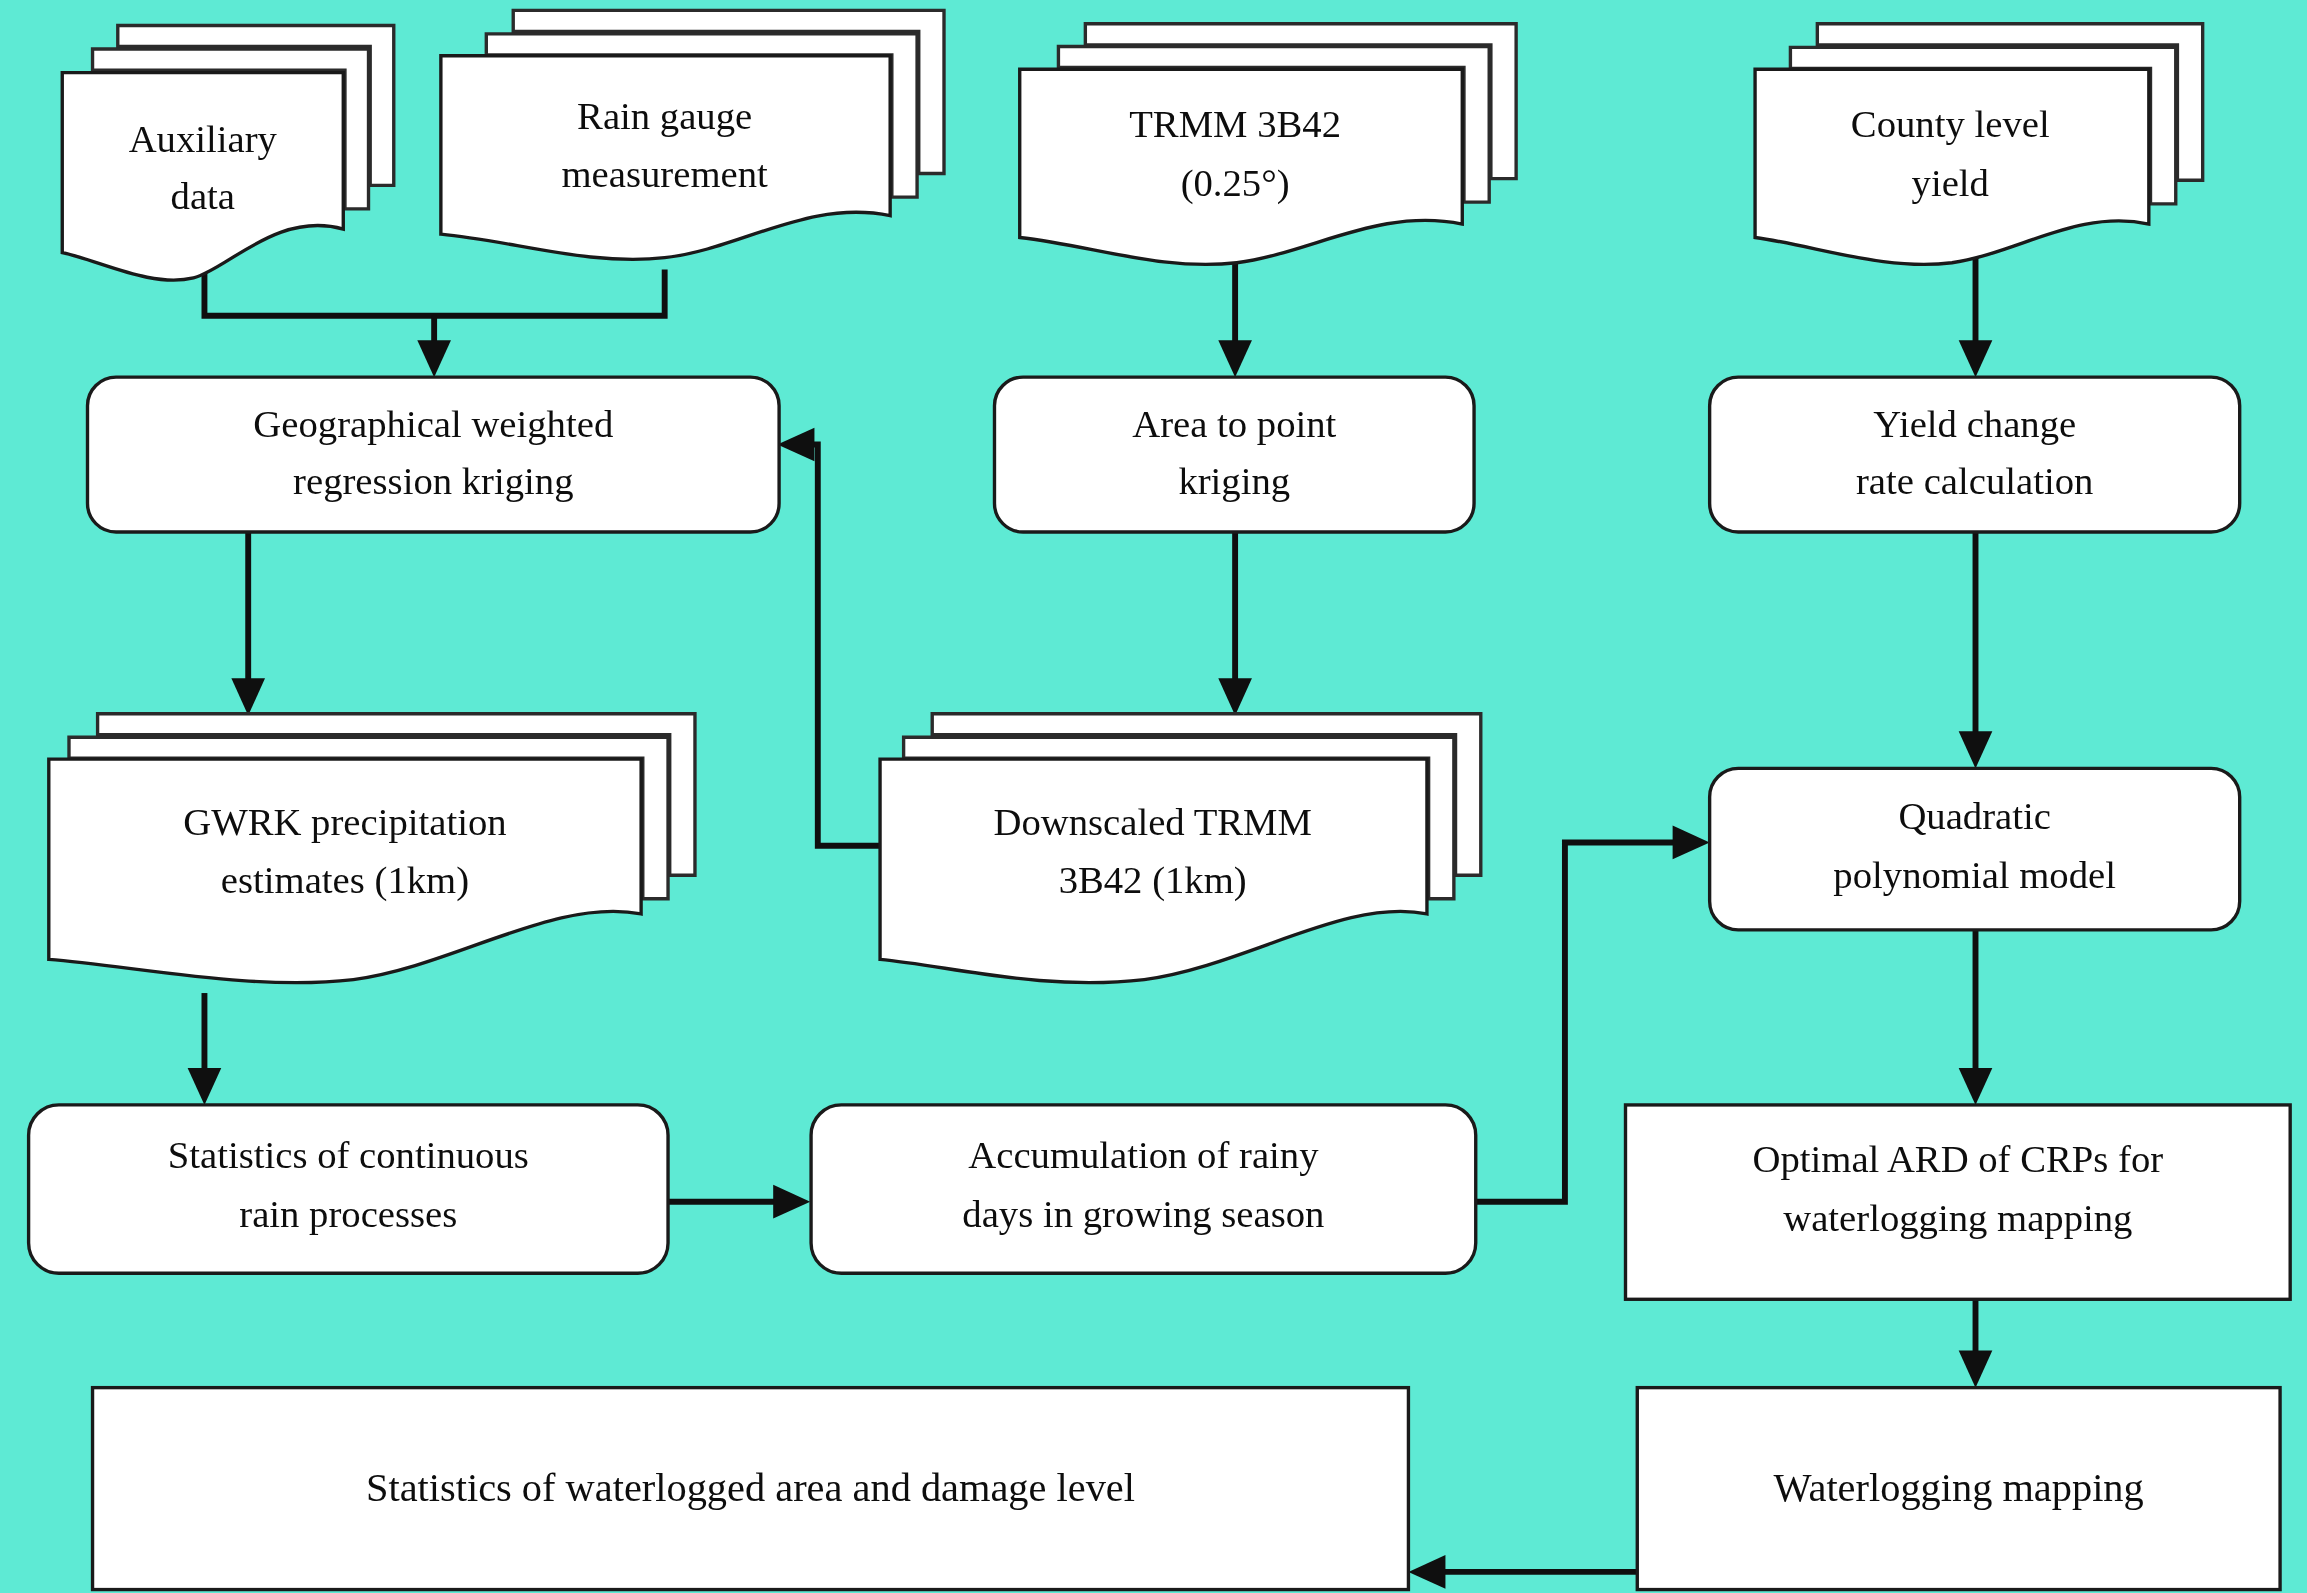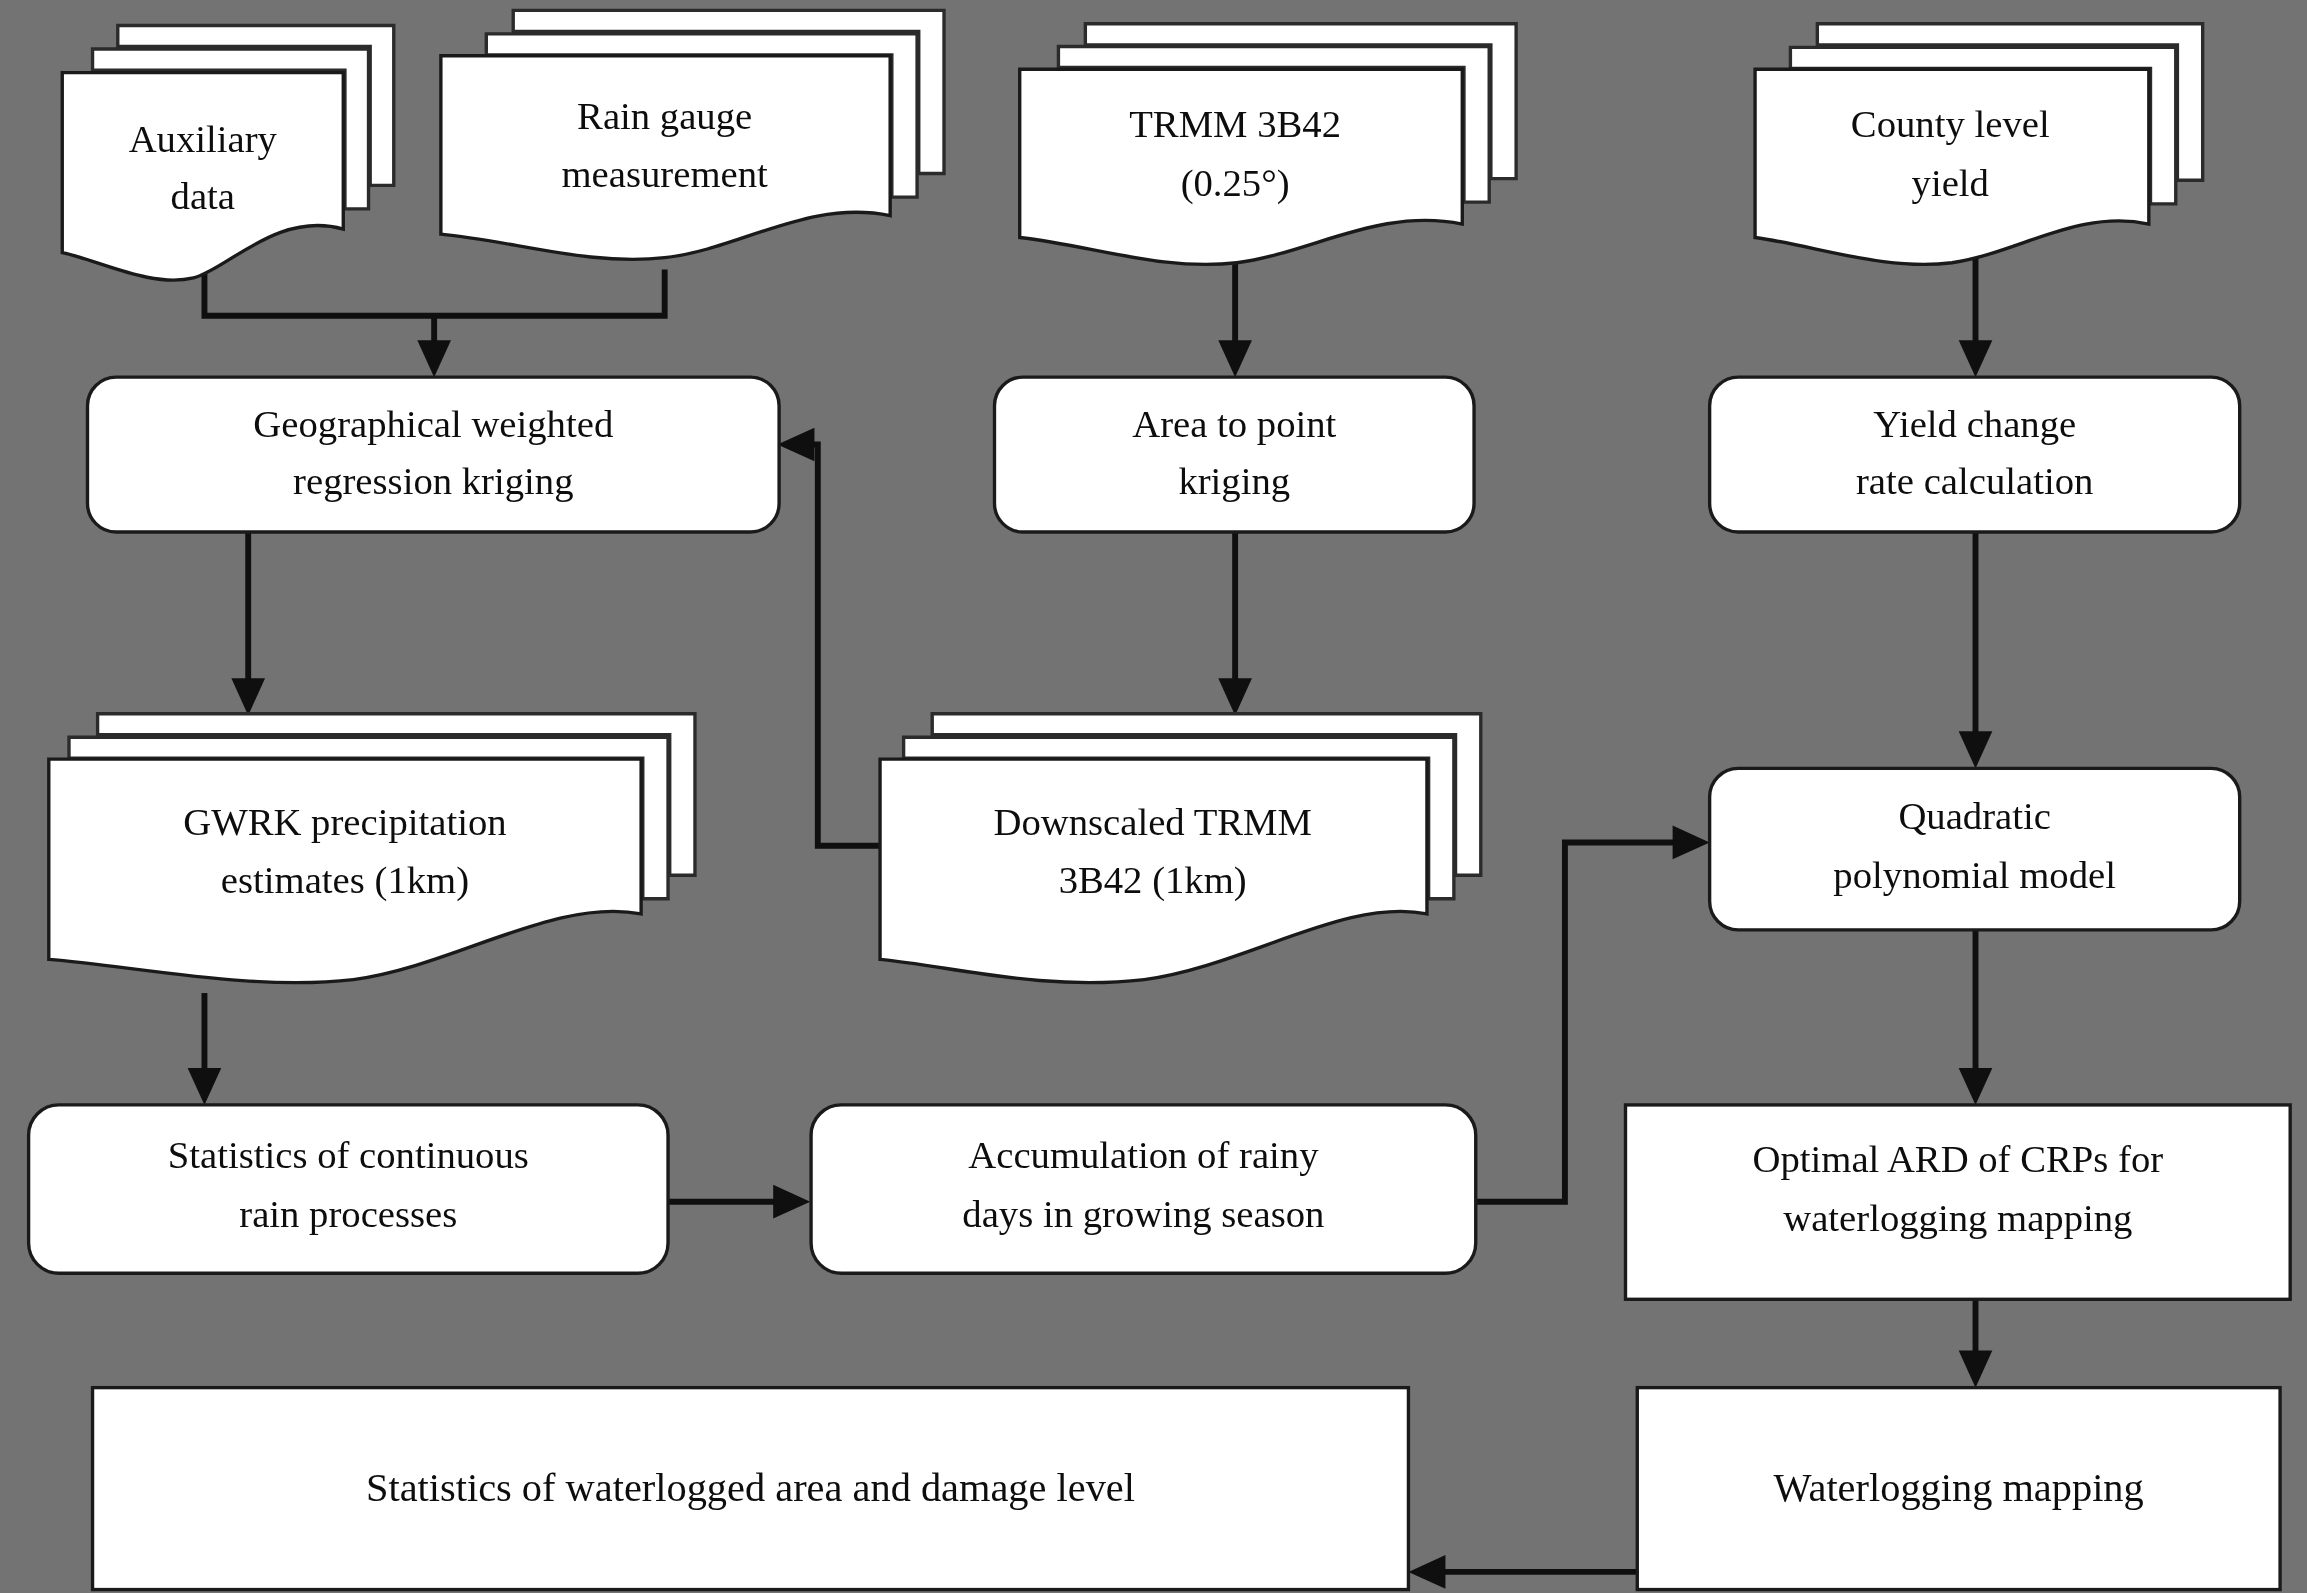--- a/index.html
+++ b/index.html
@@ -7,21 +7,21 @@
     padding: 0;
     background: #ffffff;
   }
   body {
     font-family: "Liberation Serif", "DejaVu Serif", serif;
   }
   #stage {
     position: relative;
     width: 2307px;
     height: 1594px;
-    background: #737373;
+    background: #5eead4;
     overflow: hidden;
   }
   svg#flow {
     position: absolute;
     top: 0; left: 0;
     width: 2307px;
     height: 1594px;
     display: block;
   }
   .shape-stroke {

